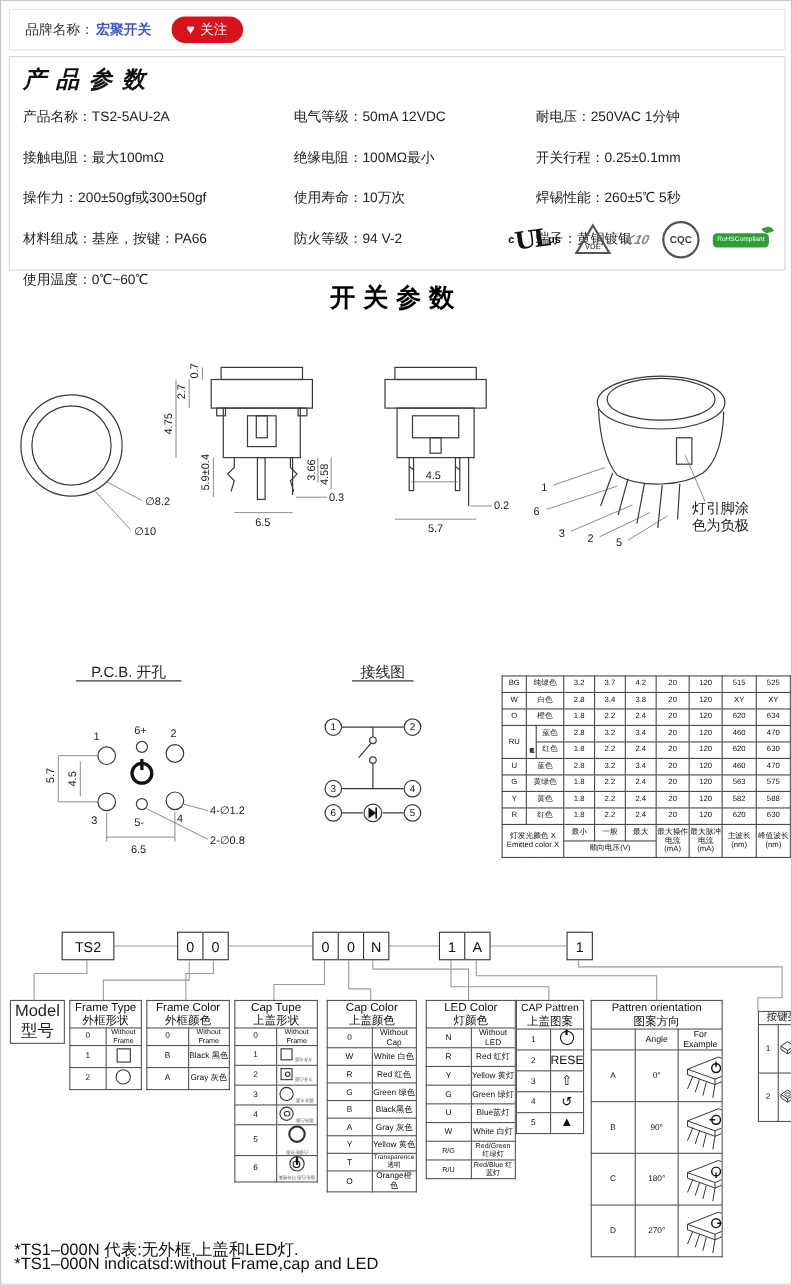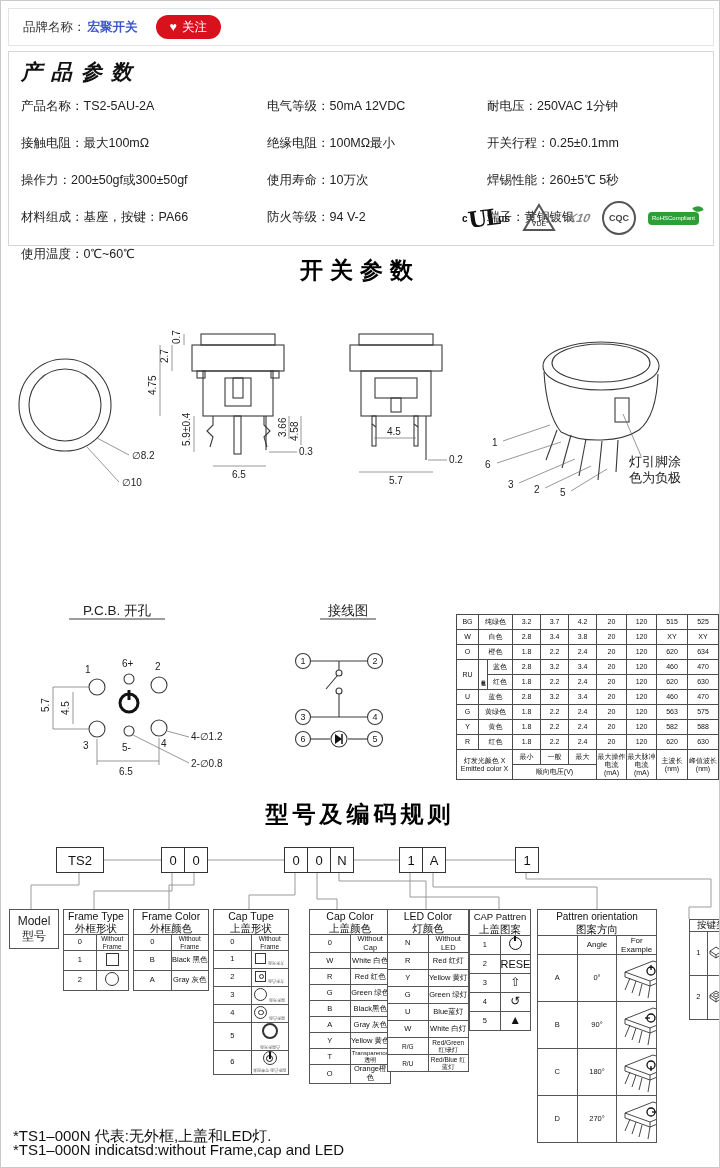--- a/index.html
+++ b/index.html
@@ -383,21 +383,20 @@
           <td rowspan="2">最大脉冲电流(mA)</td>
           <td rowspan="2">主波长(nm)</td>
           <td rowspan="2">峰值波长(nm)</td>
         </tr>
     <tr>
           <td colspan="3">顺向电压(V)</td>
         </tr>
   </tbody>
     </table>
 
-  <div class="sectitle" style="top:798px;letter-spacing:4px;">型号及编码规则</div>
 
   <svg class="abs" style="left:0;top:838px;" width="720" height="84" viewBox="0 0 720 84">
     <g stroke="#9a9a9a" stroke-width="1" fill="none">
       <line x1="101" y1="21" x2="160" y2="21"></line>
         <line x1="204" y1="21" x2="283" y2="21"></line>
       <line x1="349" y1="21" x2="398" y2="21"></line>
         <line x1="444" y1="21" x2="514" y2="21"></line>
       <polyline points="78,34 78,46 30,46 30,70"></polyline>
       <polyline points="171,34 171,52 93,52 93,70"></polyline>
       <polyline points="193,34 193,46 168,46 168,70"></polyline>
@@ -423,21 +422,21 @@
       <span>N</span>
     </div>
   <div class="codebox" style="left:398px;top:846px;">
       <span>1</span>
       <span>A</span>
     </div>
   <div class="codebox" style="left:514px;top:846px;">
       <span>1</span>
     </div>
 
-  <div class="abs" style="left:8px;top:908px;width:48px;height:38px;border:1px solid #555;display:flex;flex-direction:column;align-items:center;justify-content:center;font-size:12px;background:#fff;">
+  <div class="abs" style="left:8px;top:908px;width:48px;height:38px;border:1px solid #555;display:flex;flex-direction:column;align-items:center;justify-content:center;font-size:15px;background:#fff;">
     <div>Model</div>
       <div>型号</div>
   </div>
 
   <table class="ct abs" style="left:62px;top:908px;width:66px;">
     <tbody>
         <tr>
           <th colspan="2"><span>Frame Type</span><br><span>外框形状</span></th>
         </tr>
     <tr>
@@ -506,21 +505,21 @@
         </tr>
     <tr style="height:20px;">
           <td>6</td>
           <td><span class="ciicon" style="width:12px;height:12px;position:relative;display:inline-flex;align-items:center;justify-content:center;">
               <span class="pwr" style="width:5px;height:5px;border-width:1px;"></span>
             </span> <span class="tinylbl">圆形凸面 可带图案</span></td>
         </tr>
   </tbody>
     </table>
 
-  <table class="ct abs" style="left:308px;top:908px;width:82px;">
+  <table class="ct abs" style="left:296px;top:908px;width:82px;">
     <tbody>
         <tr>
           <th colspan="2"><span>Cap Color</span><br><span>上盖颜色</span></th>
         </tr>
     <tr style="height:16px;">
           <td style="width:15px;">0</td>
           <td>Without Cap</td>
         </tr>
     <tr style="height:16px;">
           <td>W</td>

